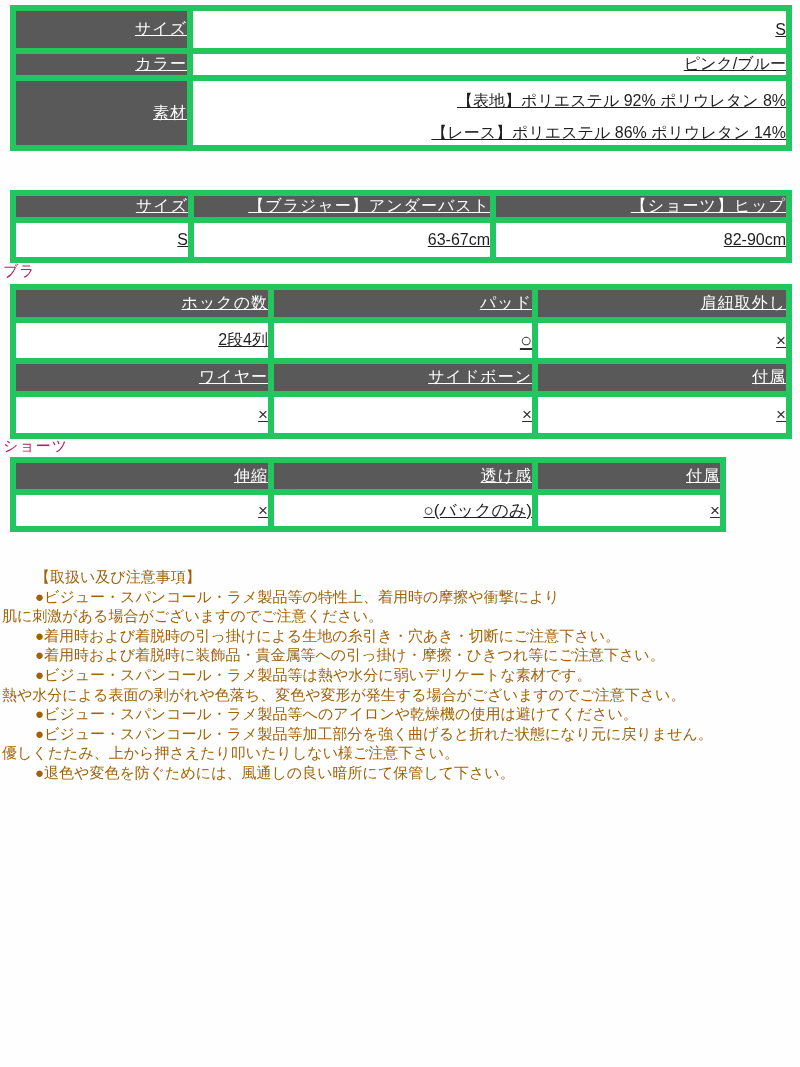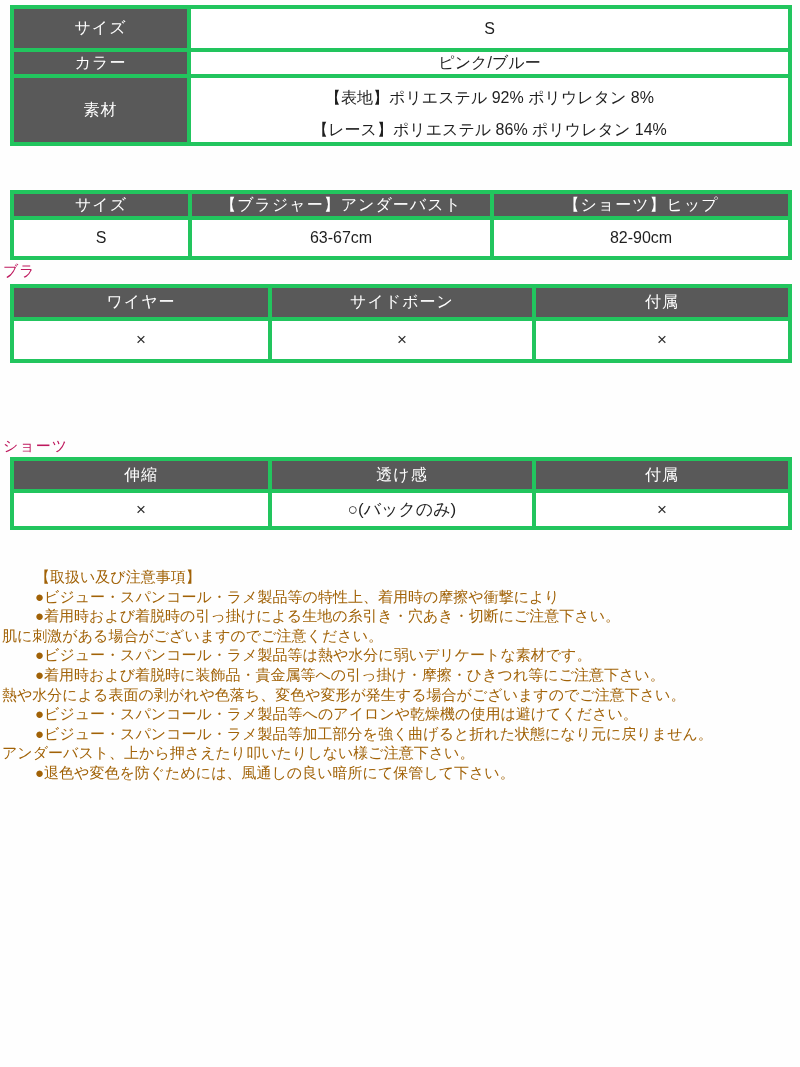--- a/index.html
+++ b/index.html
@@ -11,26 +11,27 @@
   .page {
     position: relative; width: 800px; height: 1067px;
     background: #fefefe; overflow: hidden;
   }
   table {
     position: absolute;
     border-collapse: collapse;
     table-layout: fixed;
   }
   td {
-    border: 4px solid #22c55e;
-    text-align: center;
+    border: 6px solid #22c55e;
+    text-align: right;
     vertical-align: middle;
     font-size: 16px;
     color: #1f1f1f;
     overflow: hidden;
+    text-decoration: underline;
   }
   td.hdr {
     background: #595959;
     color: #ffffff;
     letter-spacing: 1px;
     font-weight: normal;
   }
   td.val { background: #ffffff; }
   td.mark { font-size: 17px; color: #2e2e2e; }
   .material-cell div { line-height: 24px; font-size: 16px; margin-top: 8px; }
@@ -104,35 +105,45 @@
   <div class="section-label" style="top:262px;">ブラ</div>
 
   <table style="left:10px; top:284px; width:782px;">
     <colgroup>
         <col style="width:258px">
         <col style="width:264px">
         <col>
       </colgroup>
     <tbody>
       <tr style="height:33px">
+        <td class="hdr">ホックの数</td>
+        <td class="hdr">パッド</td>
+        <td class="hdr">肩紐取外し</td>
+      </tr>
+      <tr style="height:41px">
+        <td class="val">2段4列</td>
+        <td class="val mark" style="font-size:20px;">○</td>
+        <td class="val mark">×</td>
+      </tr>
+      <tr style="height:33px">
         <td class="hdr">ワイヤー</td>
         <td class="hdr">サイドボーン</td>
         <td class="hdr">付属</td>
       </tr>
       <tr style="height:42px">
         <td class="val mark">×</td>
         <td class="val mark">×</td>
         <td class="val mark">×</td>
       </tr>
     </tbody>
   </table>
 
   <div class="section-label" style="top:437px;text-align:center;">ショーツ</div>
 
-  <table style="left:10px; top:457px; width:782px;">
+  <table style="left:10px; top:457px; width:716px;">
     <colgroup>
         <col style="width:258px">
         <col style="width:264px">
         <col>
       </colgroup>
     <tbody>
       <tr style="height:32px">
         <td class="hdr">伸縮</td>
         <td class="hdr">透け感</td>
         <td class="hdr">付属</td>
@@ -141,24 +152,24 @@
         <td class="val mark">×</td>
         <td class="val" style="font-size:17px;">○(バックのみ)</td>
         <td class="val mark">×</td>
       </tr>
     </tbody>
   </table>
 
   <div class="notes">
     <div class="note-line indent">【取扱い及び注意事項】</div>
     <div class="note-line indent">●ビジュー・スパンコール・ラメ製品等の特性上、着用時の摩擦や衝撃により</div>
+    <div class="note-line flush">肌に刺激がある場合がございますのでご注意ください。</div>
     <div class="note-line indent">●着用時および着脱時の引っ掛けによる生地の糸引き・穴あき・切断にご注意下さい。</div>
-    <div class="note-line flush">肌に刺激がある場合がございますのでご注意ください。</div>
+    <div class="note-line indent">●着用時および着脱時に装飾品・貴金属等への引っ掛け・摩擦・ひきつれ等にご注意下さい。</div>
     <div class="note-line indent">●ビジュー・スパンコール・ラメ製品等は熱や水分に弱いデリケートな素材です。</div>
-    <div class="note-line indent">●着用時および着脱時に装飾品・貴金属等への引っ掛け・摩擦・ひきつれ等にご注意下さい。</div>
     <div class="note-line flush">熱や水分による表面の剥がれや色落ち、変色や変形が発生する場合がございますのでご注意下さい。</div>
     <div class="note-line indent">●ビジュー・スパンコール・ラメ製品等へのアイロンや乾燥機の使用は避けてください。</div>
     <div class="note-line indent">●ビジュー・スパンコール・ラメ製品等加工部分を強く曲げると折れた状態になり元に戻りません。</div>
-    <div class="note-line flush">アンダーバスト、上から押さえたり叩いたりしない様ご注意下さい。</div>
+    <div class="note-line flush">優しくたたみ、上から押さえたり叩いたりしない様ご注意下さい。</div>
     <div class="note-line indent">●退色や変色を防ぐためには、風通しの良い暗所にて保管して下さい。</div>
   </div>
 
 </div>
 
 </body></html>

